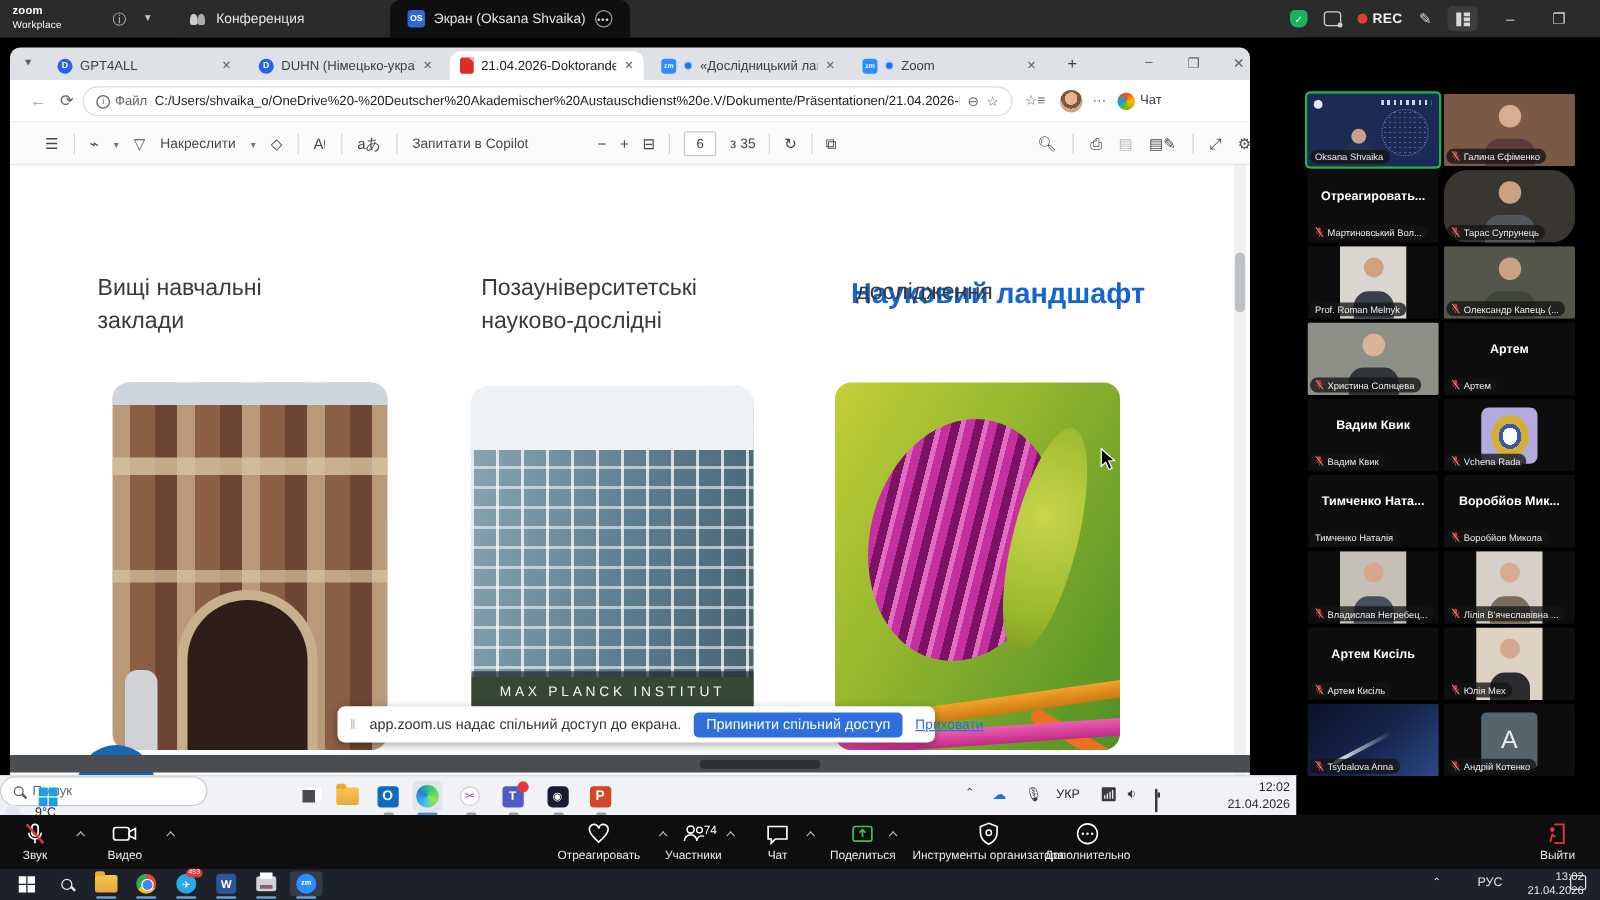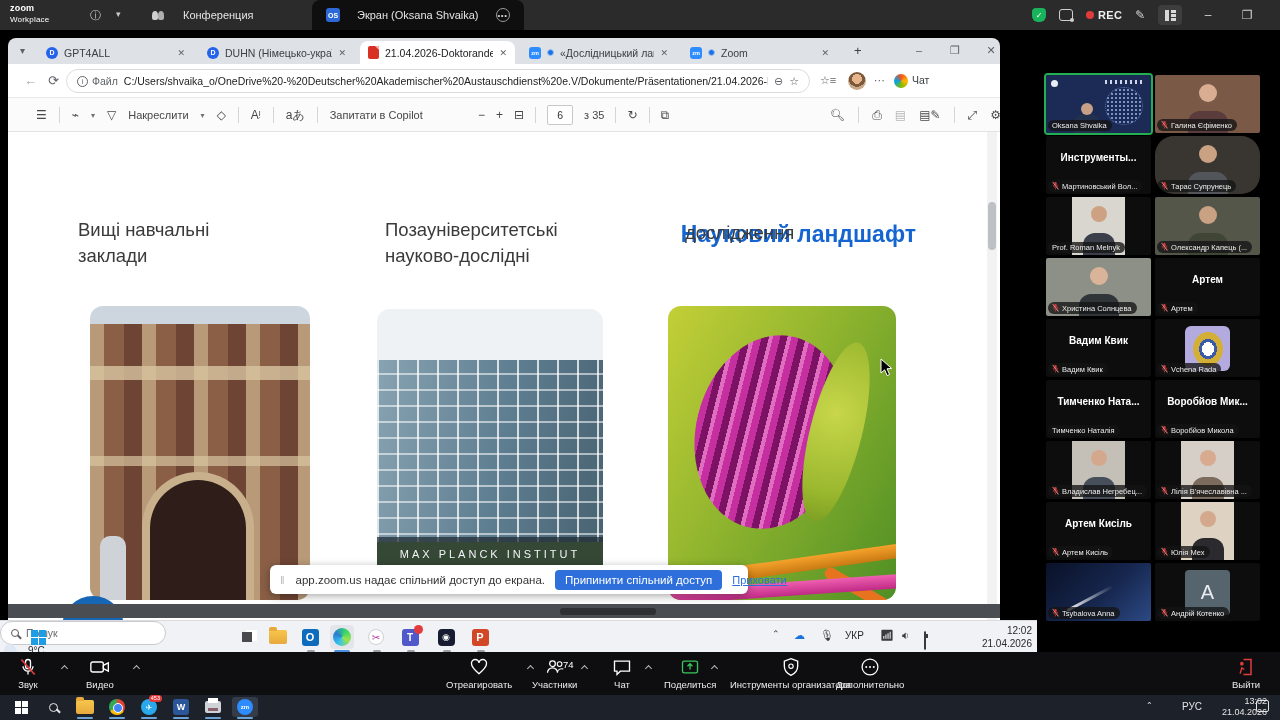--- a/index.html
+++ b/index.html
@@ -6,21 +6,21 @@
   *{box-sizing:border-box;font-family:"Liberation Sans","DejaVu Sans",sans-serif;}
   #root{position:relative;width:1280px;height:720px;background:#000;overflow:hidden;}
   .abs{position:absolute;}
   .f{display:flex;align-items:center;}
 
   
   #ztitle{left:0;top:0;width:1280px;height:30px;background:#2b2b2b;}
   .zlogo{left:10px;top:3px;color:#fff;font-size:9px;line-height:11px;font-weight:bold;letter-spacing:.2px;}
   .zlogo .t{font-weight:normal;font-size:8px;display:block;}
   .ztb-ico{color:#c9c9c9;font-size:11px;}
-  .ztab{height:30px;padding:0 14px;color:#e4e4e4;font-size:11px;gap:17px;}
+  .ztab{height:30px;padding:0 14px;color:#e4e4e4;font-size:11px;gap:7px;}
   .ztab.conf{left:138px;top:0;background:#2b2b2b;}
   .ztab.screen{left:312px;top:0;background:#0f0f0f;border-radius:8px 8px 0 0;}
   .osbadge{width:14px;height:14px;border-radius:3px;background:#2d68d8;color:#fff;font-size:7px;font-weight:bold;display:flex;align-items:center;justify-content:center;}
   .pplico{width:14px;height:10px;position:relative;}
   .pplico:before,.pplico:after{content:"";position:absolute;background:#cfcfcf;border-radius:50% 50% 2px 2px;}
   .pplico:before{width:6px;height:9px;left:0;top:1px;}
   .pplico:after{width:6px;height:9px;left:6px;top:1px;opacity:.8;}
   .circ-more{width:14px;height:14px;border:1px solid #9a9a9a;border-radius:50%;color:#cfcfcf;font-size:8px;display:flex;align-items:center;justify-content:center;letter-spacing:.5px;}
   .shieldok{width:14px;height:14px;background:#19b35b;border-radius:4px 4px 6px 6px;color:#fff;font-size:8px;display:flex;align-items:center;justify-content:center;}
   .castico{width:14px;height:12px;border:1.4px solid #cfcfcf;border-radius:3px;position:relative;}
@@ -486,21 +486,21 @@
             <rect x="4" y="1" width="4" height="7" rx="2" fill="#d83a3a"></rect>
             <path d="M2 6 a4 4.2 0 0 0 8 0" fill="none" stroke="#d83a3a" stroke-width="1.2"></path>
             <line x1="6" y1="11" x2="6" y2="14" stroke="#d83a3a" stroke-width="1.2"></line>
             <line x1="1.2" y1="1.2" x2="10.8" y2="14" stroke="#f0d8d8" stroke-width="1.1"></line>
             <line x1="2" y1="0.6" x2="11.6" y2="13.4" stroke="#d83a3a" stroke-width="1.1"></line>
           </svg>
           <span>Галина Єфіменко</span>
         </span>
       </div>
       <div class="tile" style="left: 6px; top: 106px;">
-        <div class="pname">Инструменты...</div>
+        <div class="pname">Отреагировать...</div>
         <span class="plabel">
           <svg class="micmute" viewBox="0 0 12 16">
             <rect x="4" y="1" width="4" height="7" rx="2" fill="#d83a3a"></rect>
             <path d="M2 6 a4 4.2 0 0 0 8 0" fill="none" stroke="#d83a3a" stroke-width="1.2"></path>
             <line x1="6" y1="11" x2="6" y2="14" stroke="#d83a3a" stroke-width="1.2"></line>
             <line x1="1.2" y1="1.2" x2="10.8" y2="14" stroke="#f0d8d8" stroke-width="1.1"></line>
             <line x1="2" y1="0.6" x2="11.6" y2="13.4" stroke="#d83a3a" stroke-width="1.1"></line>
           </svg>
           <span>Мартиновський Вол...</span>
         </span>

